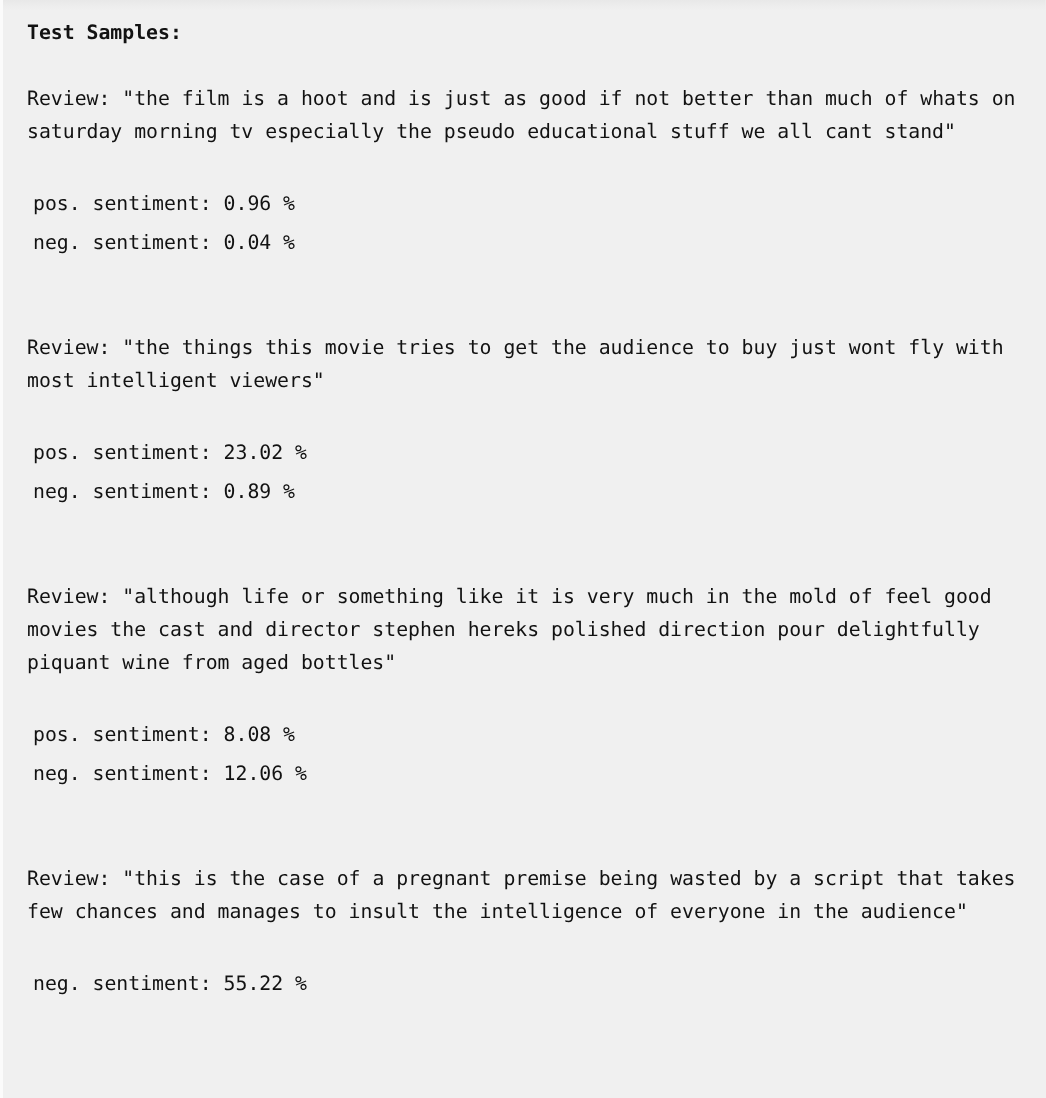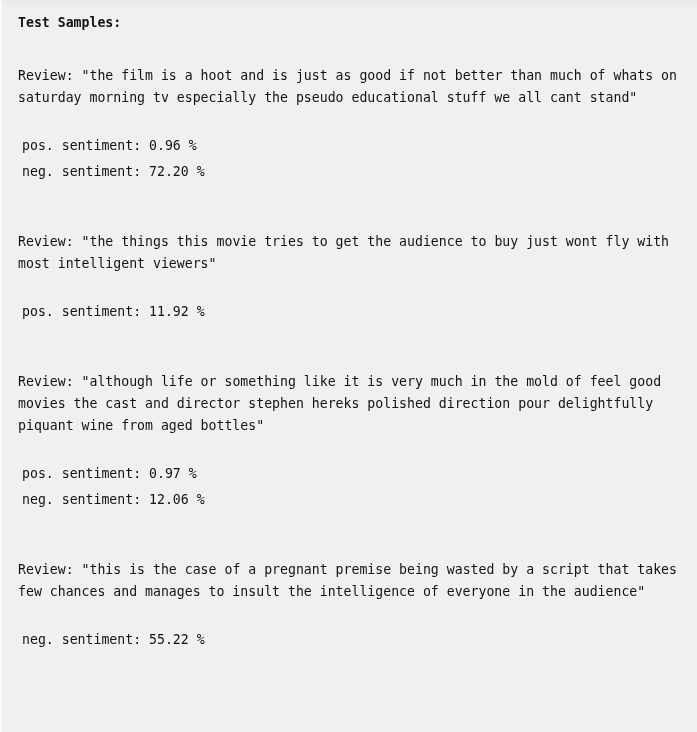--- a/index.html
+++ b/index.html
@@ -49,21 +49,21 @@
   }
 
   .line {
     white-space: pre-wrap;
     word-break: normal;
     overflow-wrap: break-word;
   }
 
   .heading {
     font-weight: bold;
-    margin-bottom: 31px;
+    margin-bottom: 22px;
   }
 
   .review-block {
     margin-bottom: 0;
   }
 
   .review-line {
     margin: 0;
   }
 
@@ -99,37 +99,38 @@
   <div id="top-shade"></div>
 
   <div id="text-body">
 
     <div class="line heading">Test Samples:</div>
 
     <div class="review-block">
       <div class="line review-line"><span class="lbl">Review: </span><span class="quote">"the film is a hoot and is just as good if not better than much of whats on saturday morning tv especially the pseudo educational stuff we all cant stand"</span></div>
       <div class="blank"></div>
       <div class="line sent-line"><span class="lbl">pos. sentiment: </span><span class="val">0.96 %</span></div>
-      <div class="line sent-line"><span class="lbl">neg. sentiment: </span><span class="val">72.20 %</span></div>
+      <div class="line sent-line"><span class="lbl">neg. sentiment: </span><span class="val">0.04 %</span></div>
     </div>
 
     <div class="blank2"></div>
 
     <div class="review-block">
       <div class="line review-line"><span class="lbl">Review: </span><span class="quote">"the things this movie tries to get the audience to buy just wont fly with most intelligent viewers"</span></div>
       <div class="blank"></div>
-      <div class="line sent-line"><span class="lbl">pos. sentiment: </span><span class="val">11.92 %</span></div>
+      <div class="line sent-line"><span class="lbl">pos. sentiment: </span><span class="val">23.02 %</span></div>
+      <div class="line sent-line"><span class="lbl">neg. sentiment: </span><span class="val">0.89 %</span></div>
     </div>
 
     <div class="blank2"></div>
 
     <div class="review-block">
       <div class="line review-line"><span class="lbl">Review: </span><span class="quote">"although life or something like it is very much in the mold of feel good movies the cast and director stephen hereks polished direction pour delightfully piquant wine from aged bottles"</span></div>
       <div class="blank"></div>
-      <div class="line sent-line"><span class="lbl">pos. sentiment: </span><span class="val">0.97 %</span></div>
+      <div class="line sent-line"><span class="lbl">pos. sentiment: </span><span class="val">8.08 %</span></div>
       <div class="line sent-line"><span class="lbl">neg. sentiment: </span><span class="val">12.06 %</span></div>
     </div>
 
     <div class="blank2"></div>
 
     <div class="review-block">
       <div class="line review-line"><span class="lbl">Review: </span><span class="quote">"this is the case of a pregnant premise being wasted by a script that takes few chances and manages to insult the intelligence of everyone in the audience"</span></div>
       <div class="blank"></div>
       <div class="line sent-line"><span class="lbl">neg. sentiment: </span><span class="val">55.22 %</span></div>
     </div>

